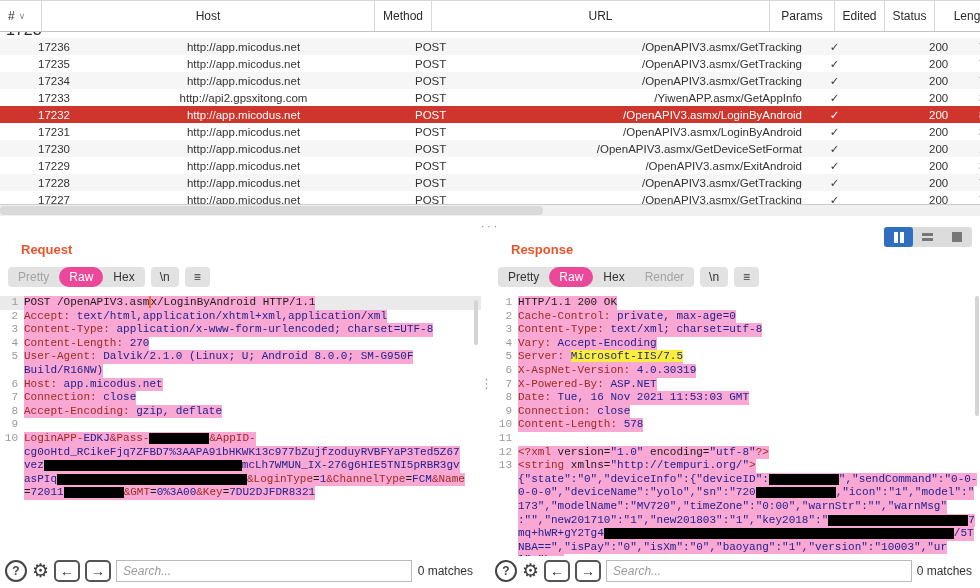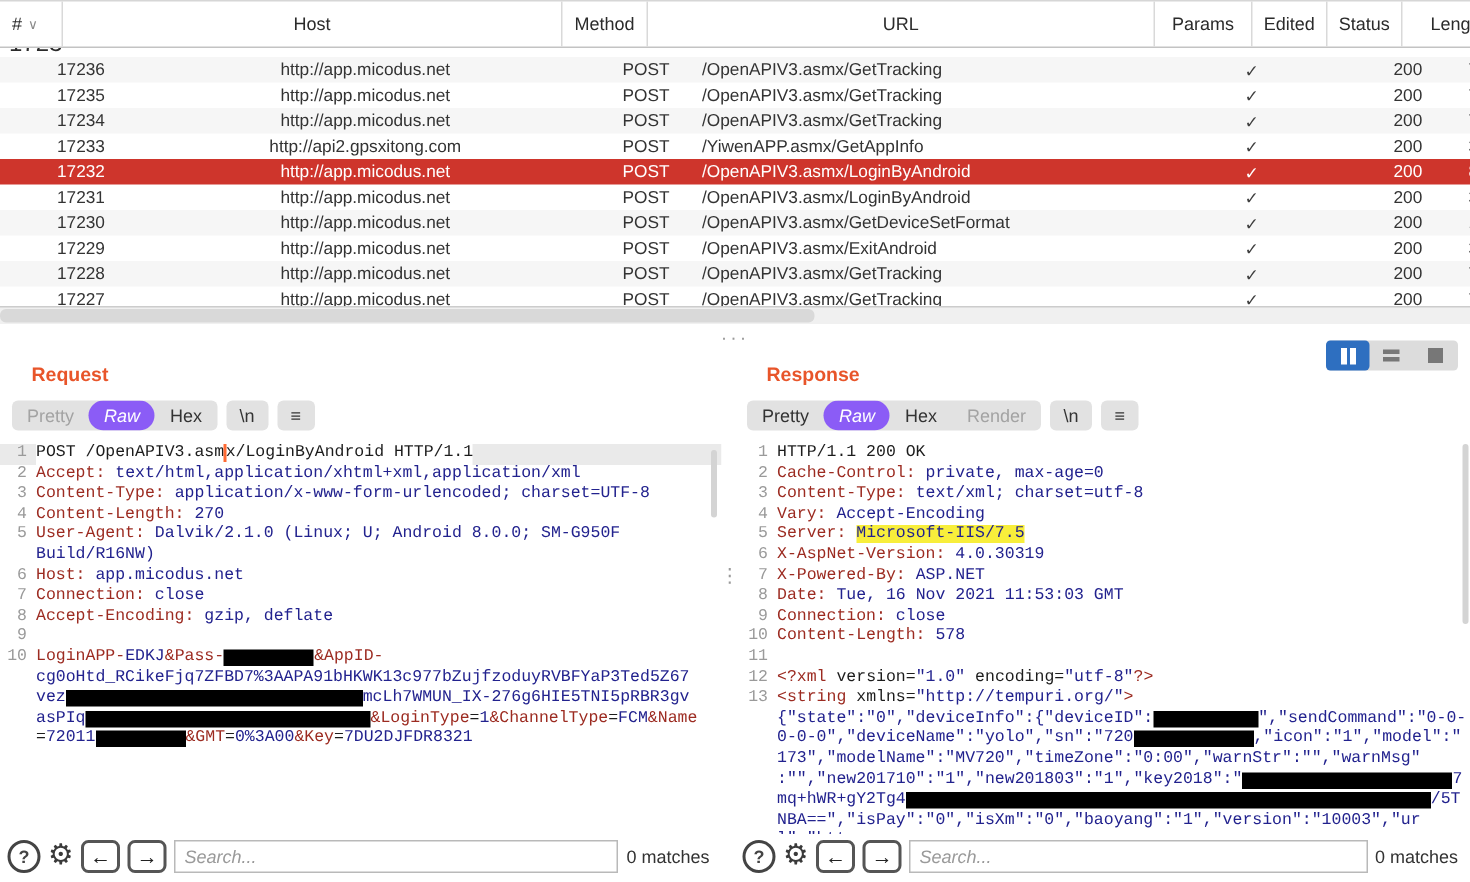--- a/index.html
+++ b/index.html
@@ -10,21 +10,21 @@
   .table{position:absolute;left:0;top:0;width:980px;}
   .thead{display:flex;height:30px;align-items:center;border-top:1px solid #d6d6d6;
          border-bottom:1px solid #c3c3c3;background:#fff;font-size:12px;color:#2b2b2b;}
   .thead .cell{border-right:1px solid #d9d9d9;height:100%;display:flex;align-items:center;
                justify-content:center;box-sizing:border-box;overflow:hidden;}
   .thead .cell.first{justify-content:flex-start;padding-left:8px;}
   .sort-arrow{color:#8a8a8a;font-size:9px;margin-left:4px;}
   .col-id{width:42px;flex:none;}
   .col-host{width:333px;flex:none;text-align:center;}
   .col-method{width:57px;flex:none;}
-  .col-url{width:338px;flex:none;}
+  .col-url{width:338px;flex:none;text-align:right;}
   .col-params{width:65px;flex:none;}
   .col-edited{width:50px;flex:none;}
   .col-status{width:50px;flex:none;}
   .col-length{width:75px;flex:none;}
   .clip-row-wrap{height:6px;overflow:hidden;position:relative;}
   .clip-row-wrap .trow{position:relative;top:-11px;}
   .tbody .trow{display:flex;height:17px;align-items:center;font-size:11.5px;color:#333;padding-left:32px;}
   .tbody .trow:nth-child(odd){background:#f6f6f6;}
   .tbody .trow.selected{background:#ce352c;color:#fff;}
   .trow .cell{overflow:hidden;white-space:nowrap;box-sizing:border-box;}
@@ -44,34 +44,34 @@
   .hsplit{position:absolute;left:0;top:216px;width:980px;height:10px;background:#fff;text-align:center;}
   .hsplit .dots{color:#9a9a9a;font-size:13px;line-height:8px;letter-spacing:2px;}
   .vsplit-dots{position:absolute;left:480px;top:376px;color:#9a9a9a;font-size:13px;}
   .vthumb{position:absolute;width:4px;background:#d4d4d4;border-radius:2px;}
 
   
   .panel-title{position:absolute;top:242px;font-size:13px;font-weight:bold;color:#e8552a;padding-left:11px;}
   .tabs{position:absolute;top:267px;display:flex;gap:6px;align-items:center;font-size:12px;}
   .tabgroup{display:flex;background:#e2e2e2;border-radius:4px;overflow:hidden;}
   .tab{padding:3px 10px;color:#333;cursor:default;}
-  .tab.selected{background:#8b5cf6;color:#fff;border-radius:10px;font-style:italic;}
+  .tab.selected{background:#ec4899;color:#fff;border-radius:10px;}
   .tab.muted{color:#a3a3a3;}
   .auxbtn{background:#e2e2e2;border-radius:4px;padding:3px 9px;color:#333;}
 
   .code{position:absolute;top:296px;font-family:"Liberation Mono","DejaVu Sans Mono",monospace;
         font-size:11px;line-height:13.6px;overflow:hidden;}
   .code-request{left:0;width:481px;height:260px;}
   .code-response{left:490px;width:490px;height:262px;}
   .cl{display:flex;min-height:13.6px;white-space:pre;}
   .cl.sel{background:#eaeaea;}
   .ln{flex:none;text-align:right;color:#9a9a9a;padding-right:6px;}
   .code-request .ln{width:18px;}
   .code-response .ln{width:22px;}
-  .lt{background:#ffffff;}
+  .lt{background:#f9a8d4;}
   .cl.blank .lt{background:transparent;}
   .tk-p{color:#1c1c1c;}
   .tk-h{color:#9c2b21;}
   .tk-v{color:#22228e;}
   .tk-y{background:#f8ee3b;color:#1f1f8f;}
   .redact{display:inline-block;height:11px;background:#000;vertical-align:text-top;transform:translateY(1px);}
   .cursor{display:inline-block;width:2px;height:12px;background:#ff6a33;vertical-align:text-bottom;margin-right:-1px;}
 
   
   .viewbtns{position:absolute;left:884px;top:227px;width:88px;height:20px;background:#dcdcdc;

